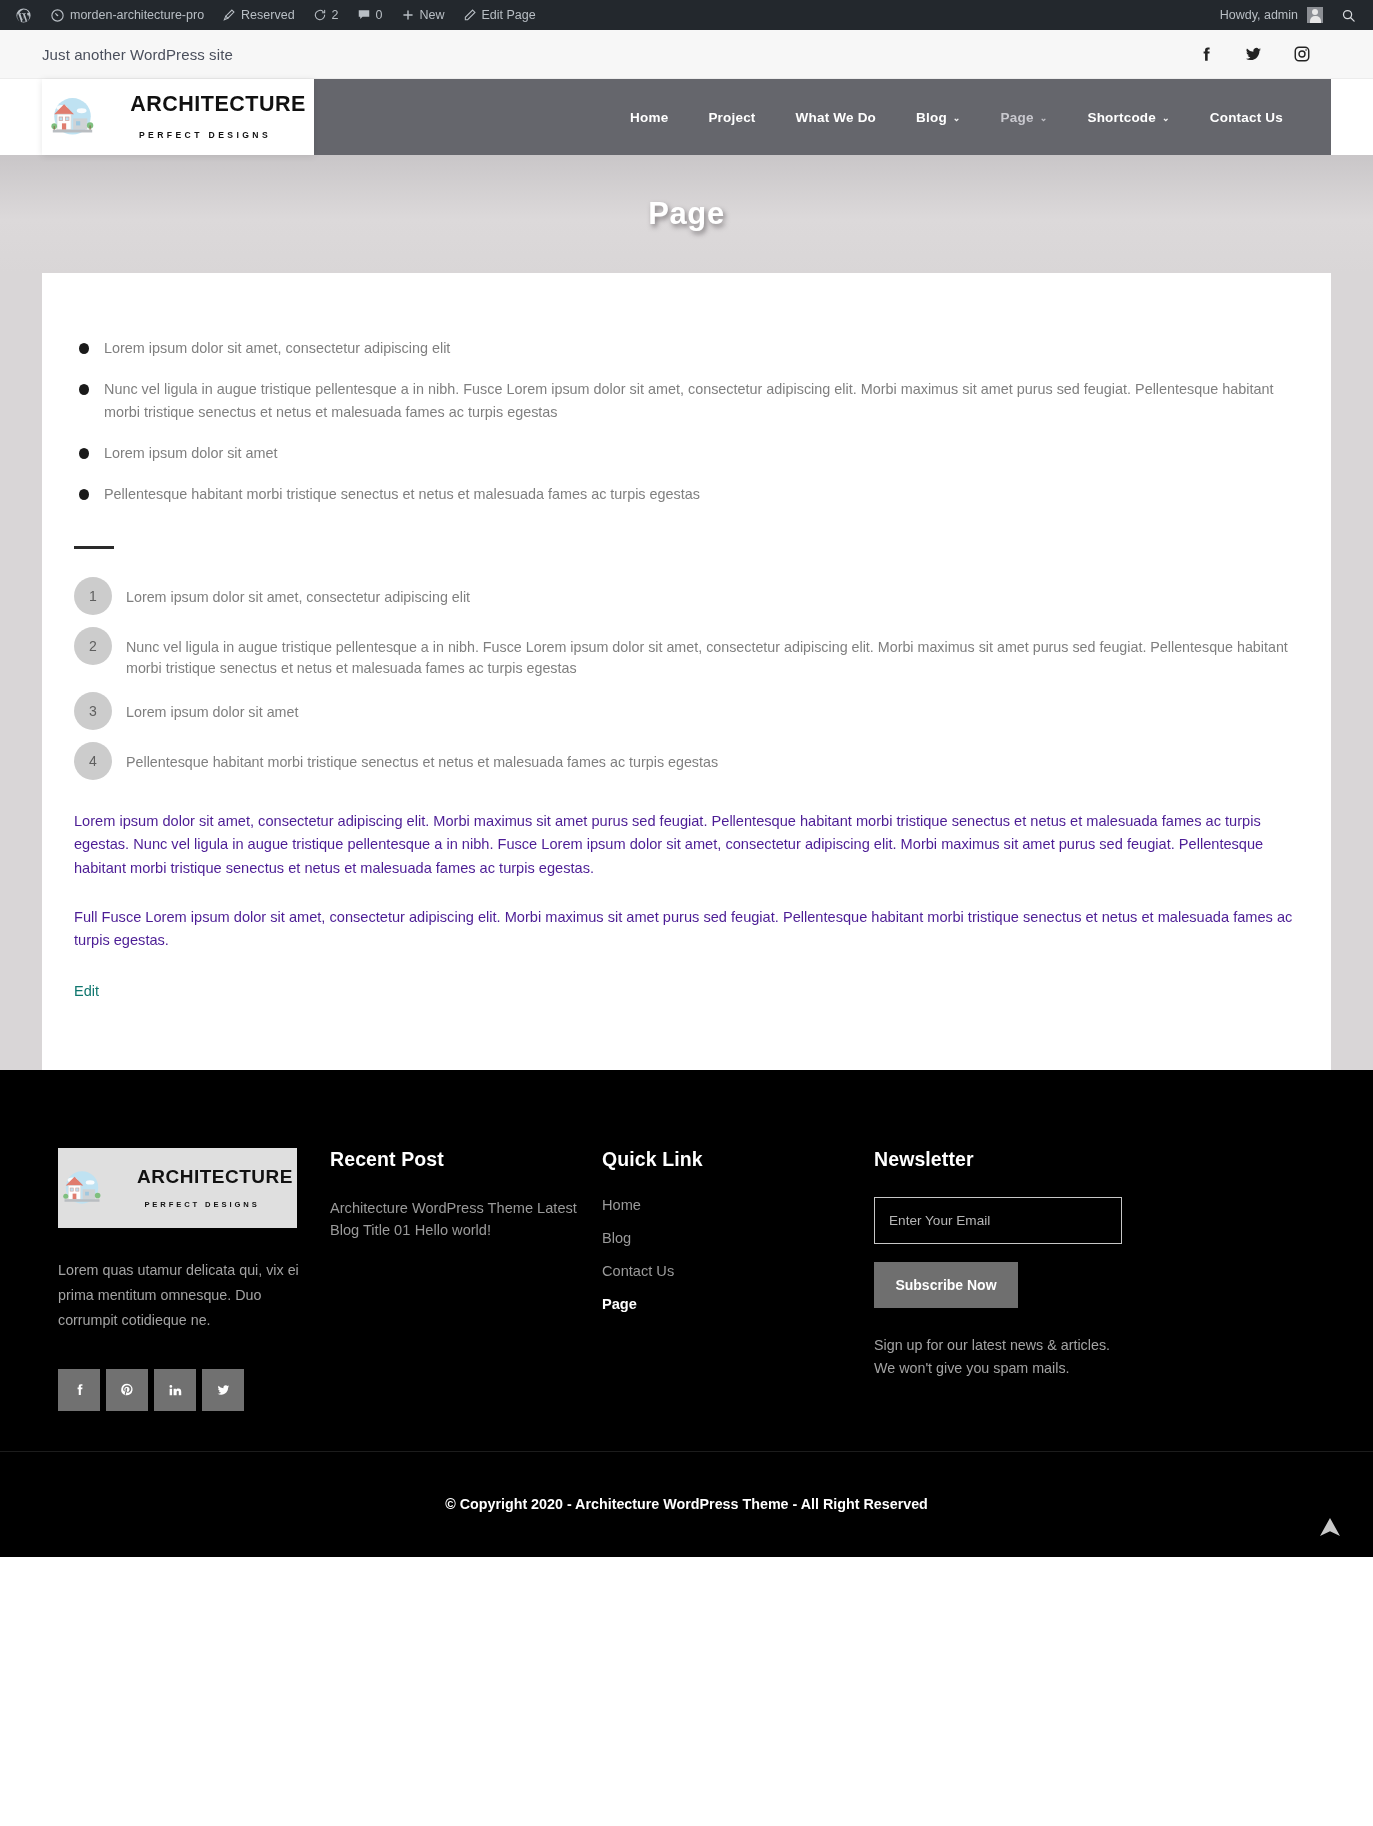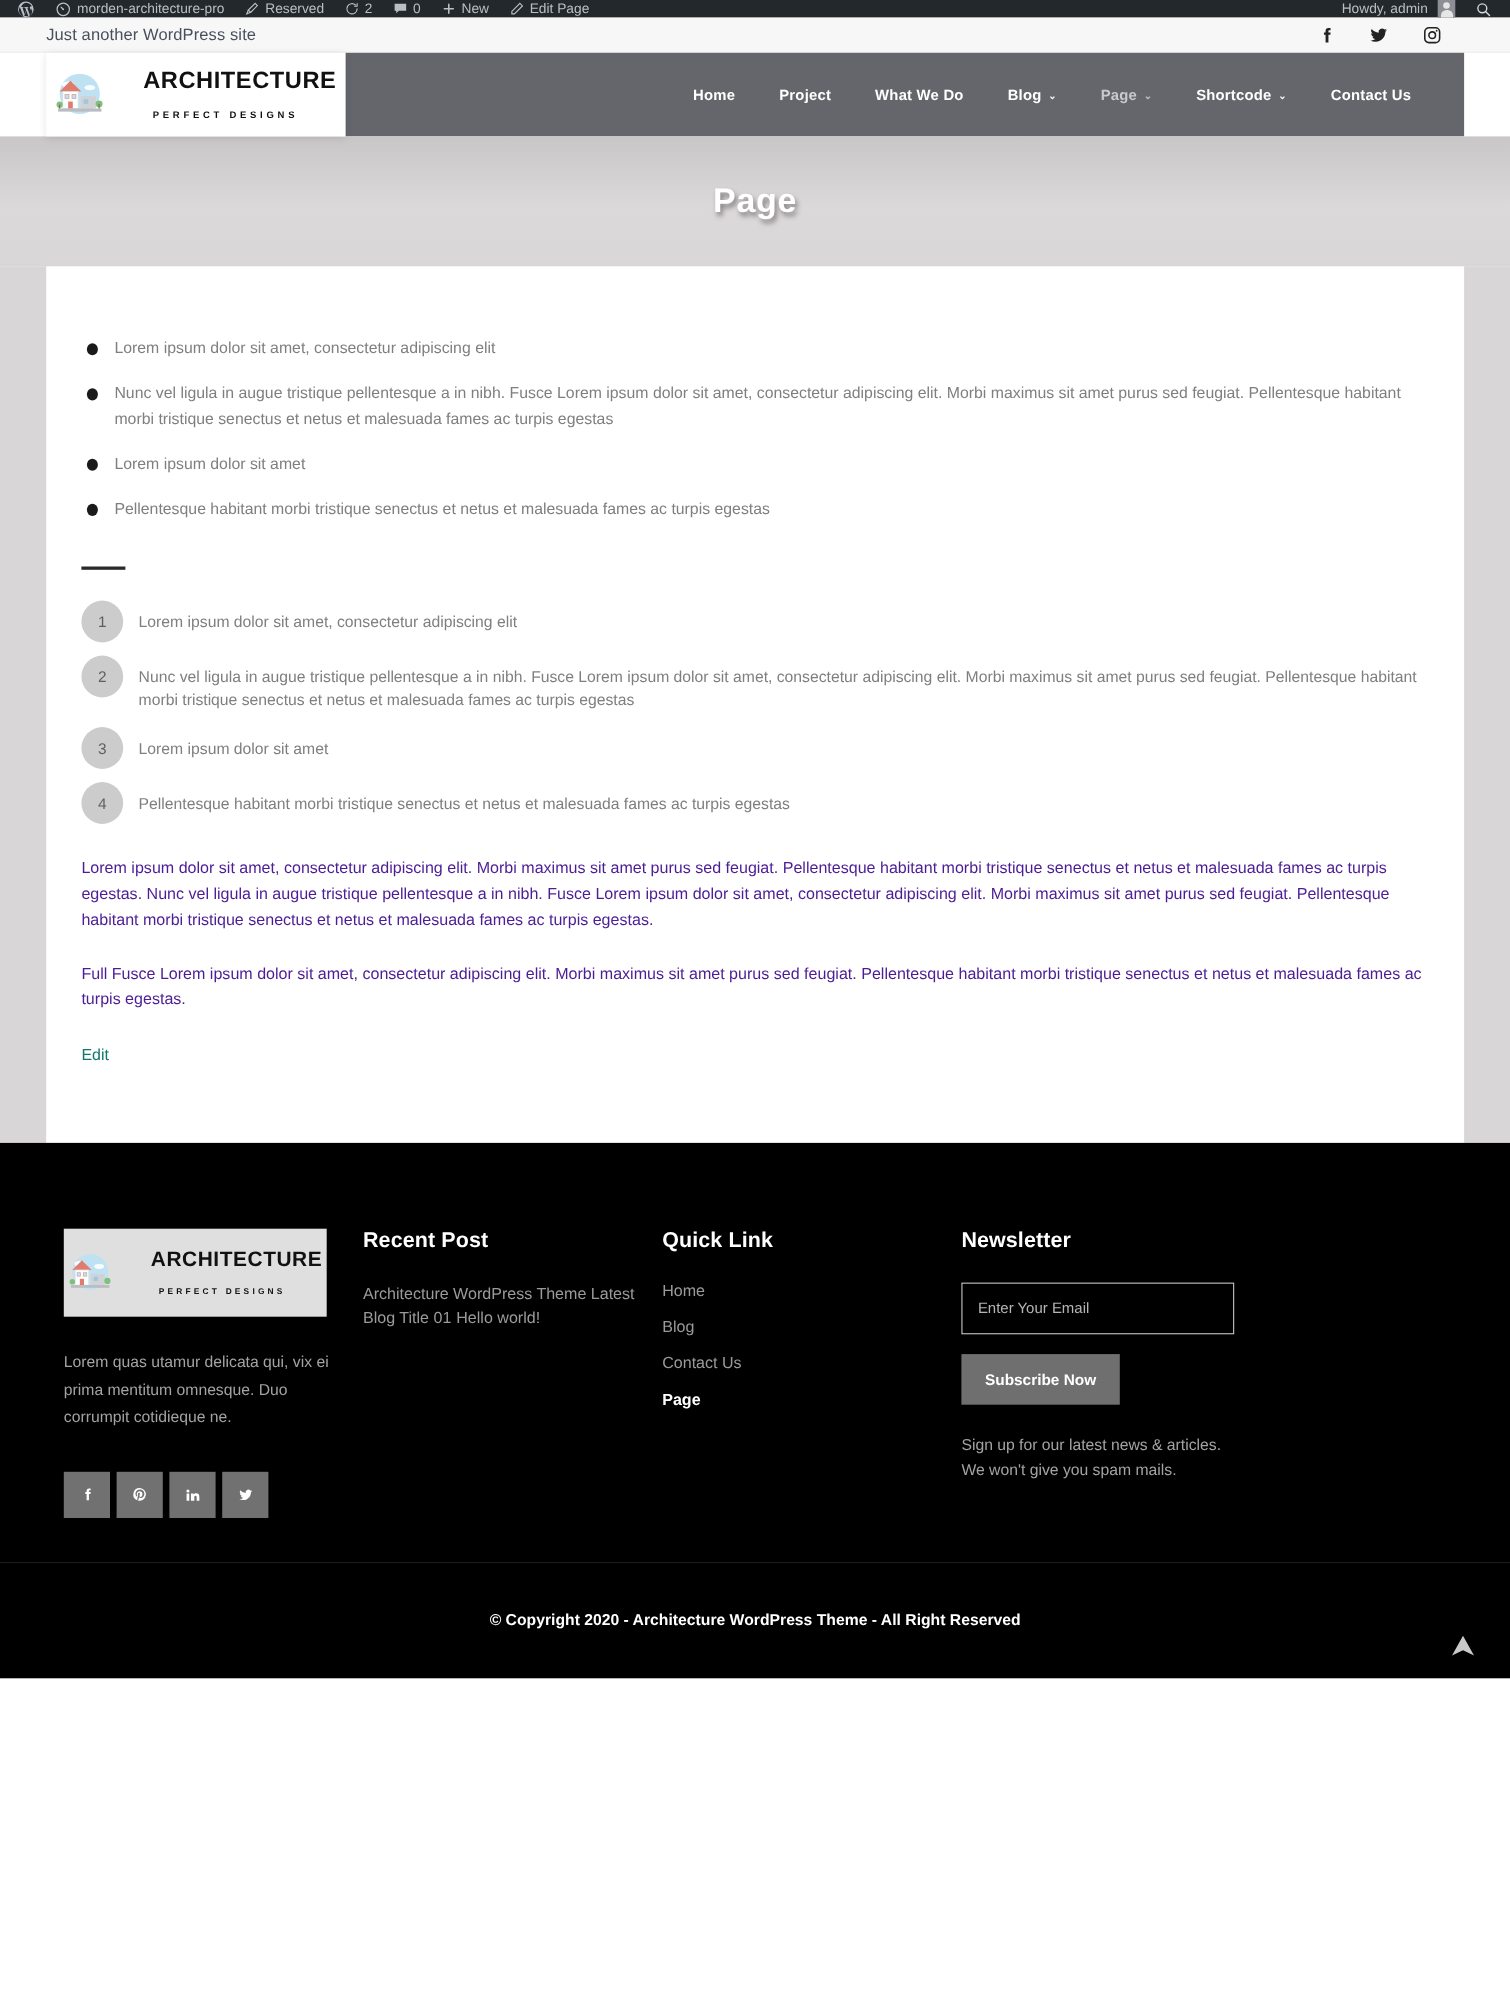--- a/index.html
+++ b/index.html
@@ -6,21 +6,21 @@
   html, body { width: 1373px; }
   body {
     font-family: "Liberation Sans", sans-serif;
     background: #ffffff;
     color: #6d6d6d;
     -webkit-font-smoothing: antialiased;
   }
 
   
   .adminbar {
-    height: 16px;
+    height: 30px;
     background: #23282d;
     color: #b9bfc5;
     display: flex;
     align-items: center;
     font-size: 12.5px;
     padding: 0 8px 0 6px;
   }
   .ab-left { display: flex; align-items: center; gap: 0; flex: 1; }
   .ab-right { display: flex; align-items: center; gap: 0; }
   .ab-item {
@@ -38,21 +38,21 @@
     content: ""; position: absolute; left: 5px; top: 2px;
     width: 6px; height: 6px; border-radius: 50%; background: #e6e6e6;
   }
   .avatar-sq::after {
     content: ""; position: absolute; left: 2.5px; top: 9px;
     width: 11px; height: 8px; border-radius: 5px 5px 0 0; background: #e6e6e6;
   }
 
   
   .topbar {
-    height: 32px;
+    height: 49px;
     background: #f7f7f7;
     display: flex; align-items: center;
     padding: 0 42px 0 42px;
     border-bottom: 1px solid #ececec;
   }
   .tagline { font-size: 15px; color: #4a4f5c; flex: 1; letter-spacing: .1px; }
   .social-top { display: flex; align-items: center; gap: 30px; padding-right: 20px;}
   .social-top .s-ico { color: #2d2d2d; display: inline-flex; }
 
   

